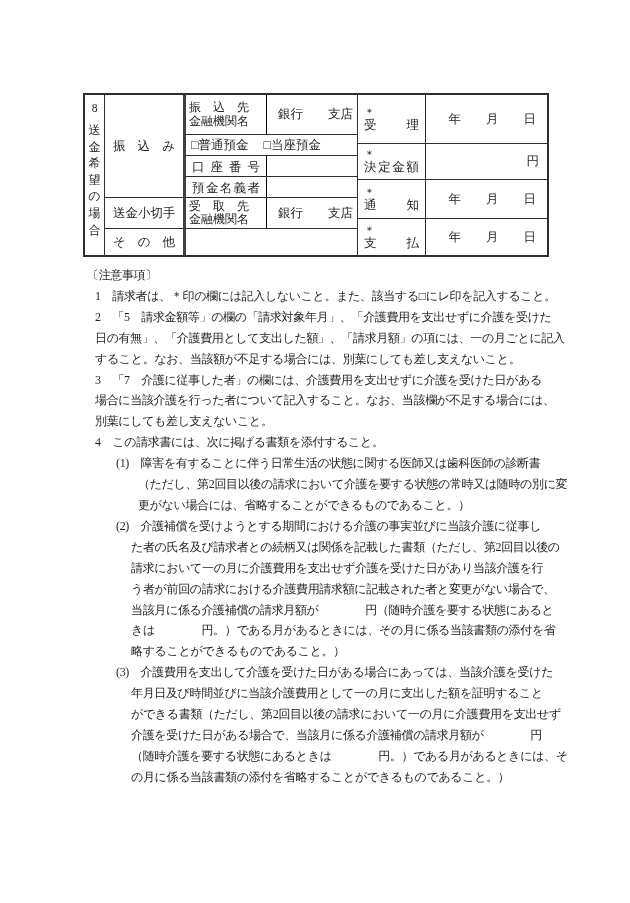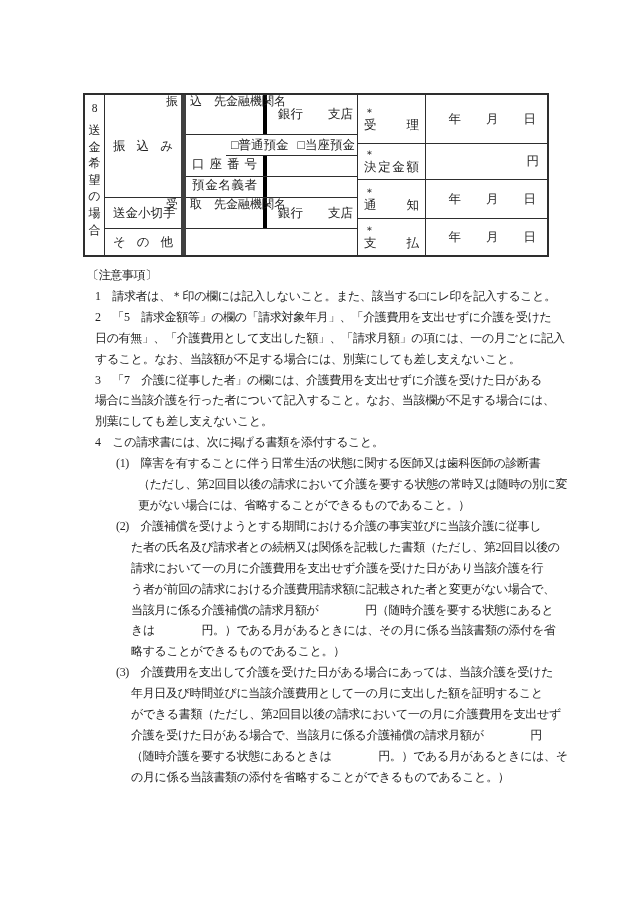--- a/index.html
+++ b/index.html
@@ -13,35 +13,35 @@
     position:absolute;left:83px;top:93px;width:466px;height:164px;
     display:flex;border:2px solid #2e2e2e;box-sizing:border-box;
     font-size:12.5px;white-space:pre;
   }
   .form-table *{box-sizing:border-box;}
   .c1{width:20px;border-right:1px solid #2e2e2e;display:flex;flex-direction:column;
       align-items:center;padding-top:7px;}
   .c1 .num{font-size:11.5px;line-height:12px;margin-bottom:8px;}
   .c1 .vchars{display:flex;flex-direction:column;align-items:center;}
   .c1 .vchars span{font-size:12px;line-height:16.6px;}
-  .c2{width:81px;border-right:5px solid #404040;display:flex;flex-direction:column;}
+  .c2{width:81px;border-right:3px solid #404040;display:flex;flex-direction:column;}
   .m{display:flex;align-items:center;border-bottom:1px solid #2e2e2e;}
   .m1{height:103px;}
   .m2{height:31px;}
   .m3{flex:1;border-bottom:none;}
   .jlast{width:100%;text-align:justify;text-align-last:justify;padding:0 8px;}
   .c34{width:172px;border-right:1px solid #2e2e2e;display:flex;flex-direction:column;}
   .row{display:flex;border-bottom:1px solid #2e2e2e;align-items:stretch;}
   .r1{height:40px;}
-  .r2{height:21px;align-items:center;padding-left:5px;gap:9px;margin-left:40px;}
+  .r2{height:21px;align-items:center;padding-left:5px;gap:15px;}
   .r3{height:21px;}
   .r4{height:21px;gap:40px;}
   .r5{height:31px;}
   .r6{flex:1;border-bottom:none;}
-  .lab{width:81px;border-right:4px solid #000000;display:flex;
+  .lab{width:81px;border-right:1px solid #000000;display:flex;flex-direction:column;
        justify-content:center;}
   .lab.single{justify-content:flex-end;}
   .lab .jlast{padding:0 6px;}
   .two{padding-left:3px;font-size:12px;line-height:13.5px;}
   .two div{letter-spacing:0;}
   .val{flex:1;display:flex;align-items:center;font-family:Liberation Mono, monospace;}
   .val.bank{justify-content:flex-end;padding-right:4px;}
   .c56{flex:1;display:flex;flex-direction:column;}
   .R{display:flex;border-bottom:1px solid #2e2e2e;}
   .R1{height:49px;}

